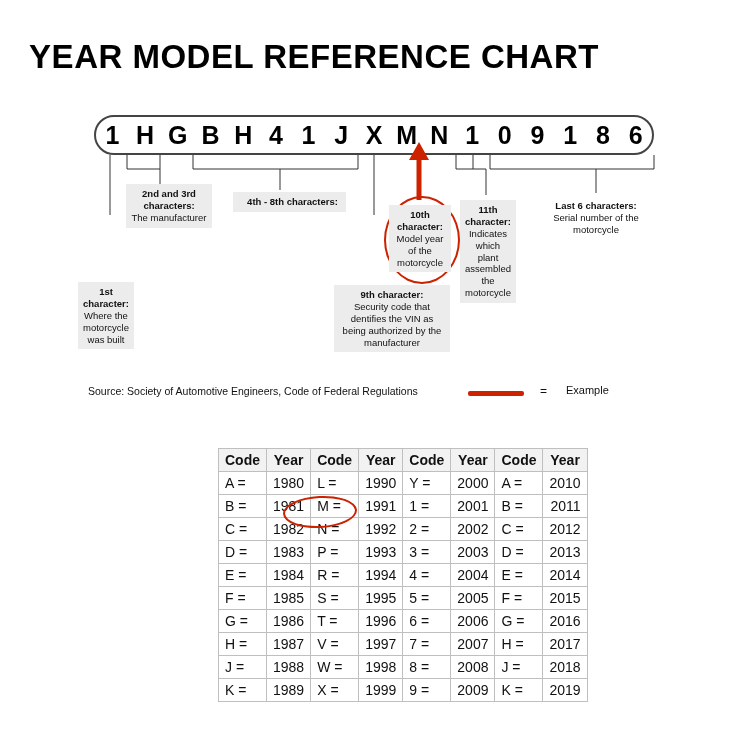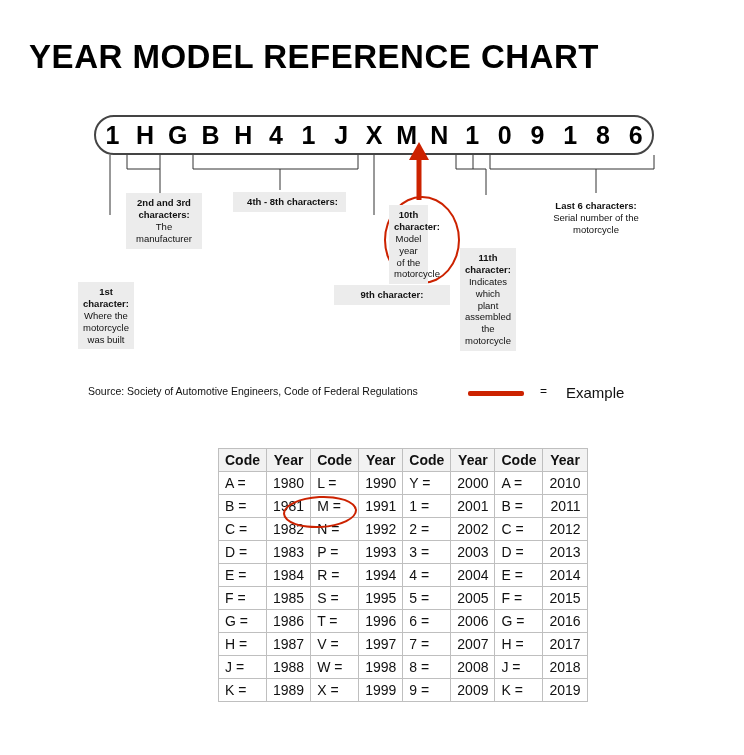--- a/index.html
+++ b/index.html
@@ -99,21 +99,21 @@
   .legend-eq {
     position: absolute;
     top: 384px;
     left: 540px;
     font-size: 12px;
   }
   .legend-label {
     position: absolute;
     top: 384px;
     left: 566px;
-    font-size: 15px;
+    font-size: 11px;
   }
 
   
   .table-wrap {
     position: absolute;
     top: 448px;
     left: 218px;
   }
   table.codes {
     border-collapse: collapse;
@@ -220,39 +220,40 @@
   <polygon points="12,0 2,18 22,18" fill="#cc2200"></polygon>
 </svg>
 
 <div class="ellipse" id="ellipse-10th"></div>
 
 <div class="callout" style="top:282px; left:78px; width:56px;">
   <span class="hd">1st character:</span>
   <span>Where the motorcycle was built</span>
 </div>
 
-<div class="callout" style="top:193px; left:126px; width:76px;">
+<div class="callout" style="top:184px; left:126px; width:86px;">
   <span class="hd">2nd and 3rd characters:</span>
   <span>The manufacturer</span>
 </div>
 
 <div class="callout" style="top:192px; left:233px; width:113px;padding-left:11px;">
   <span class="hd">4th - 8th characters:</span>
 </div>
 
 <div class="callout" style="top:285px; left:334px; width:116px;">
   <span class="hd">9th character:</span>
-</div>
-
-<div class="callout" style="top:205px; left:389px; width:39px;">
+  <span>Security code that dentifies the VIN as being authorized by the manufacturer</span>
+</div>
+
+<div class="callout" style="top:205px; left:389px; width:62px;">
   <span class="hd">10th character:</span>
   <span>Model year of the motorcycle</span>
 </div>
 
-<div class="callout" style="top:200px; left:460px; width:56px;margin-top:48px;">
+<div class="callout" style="top:200px; left:460px; width:56px;">
   <span class="hd">11th character:</span>
   <span>Indicates which plant assembled the motorcycle</span>
 </div>
 
 <div class="callout" style="top:196px; left:546px; width:100px; background:transparent;">
   <span class="hd">Last 6 characters:</span>
   <span>Serial number of the motorcycle</span>
 </div>
 
 <div class="source">Source:  Society of Automotive Engineers, Code of Federal Regulations</div>

